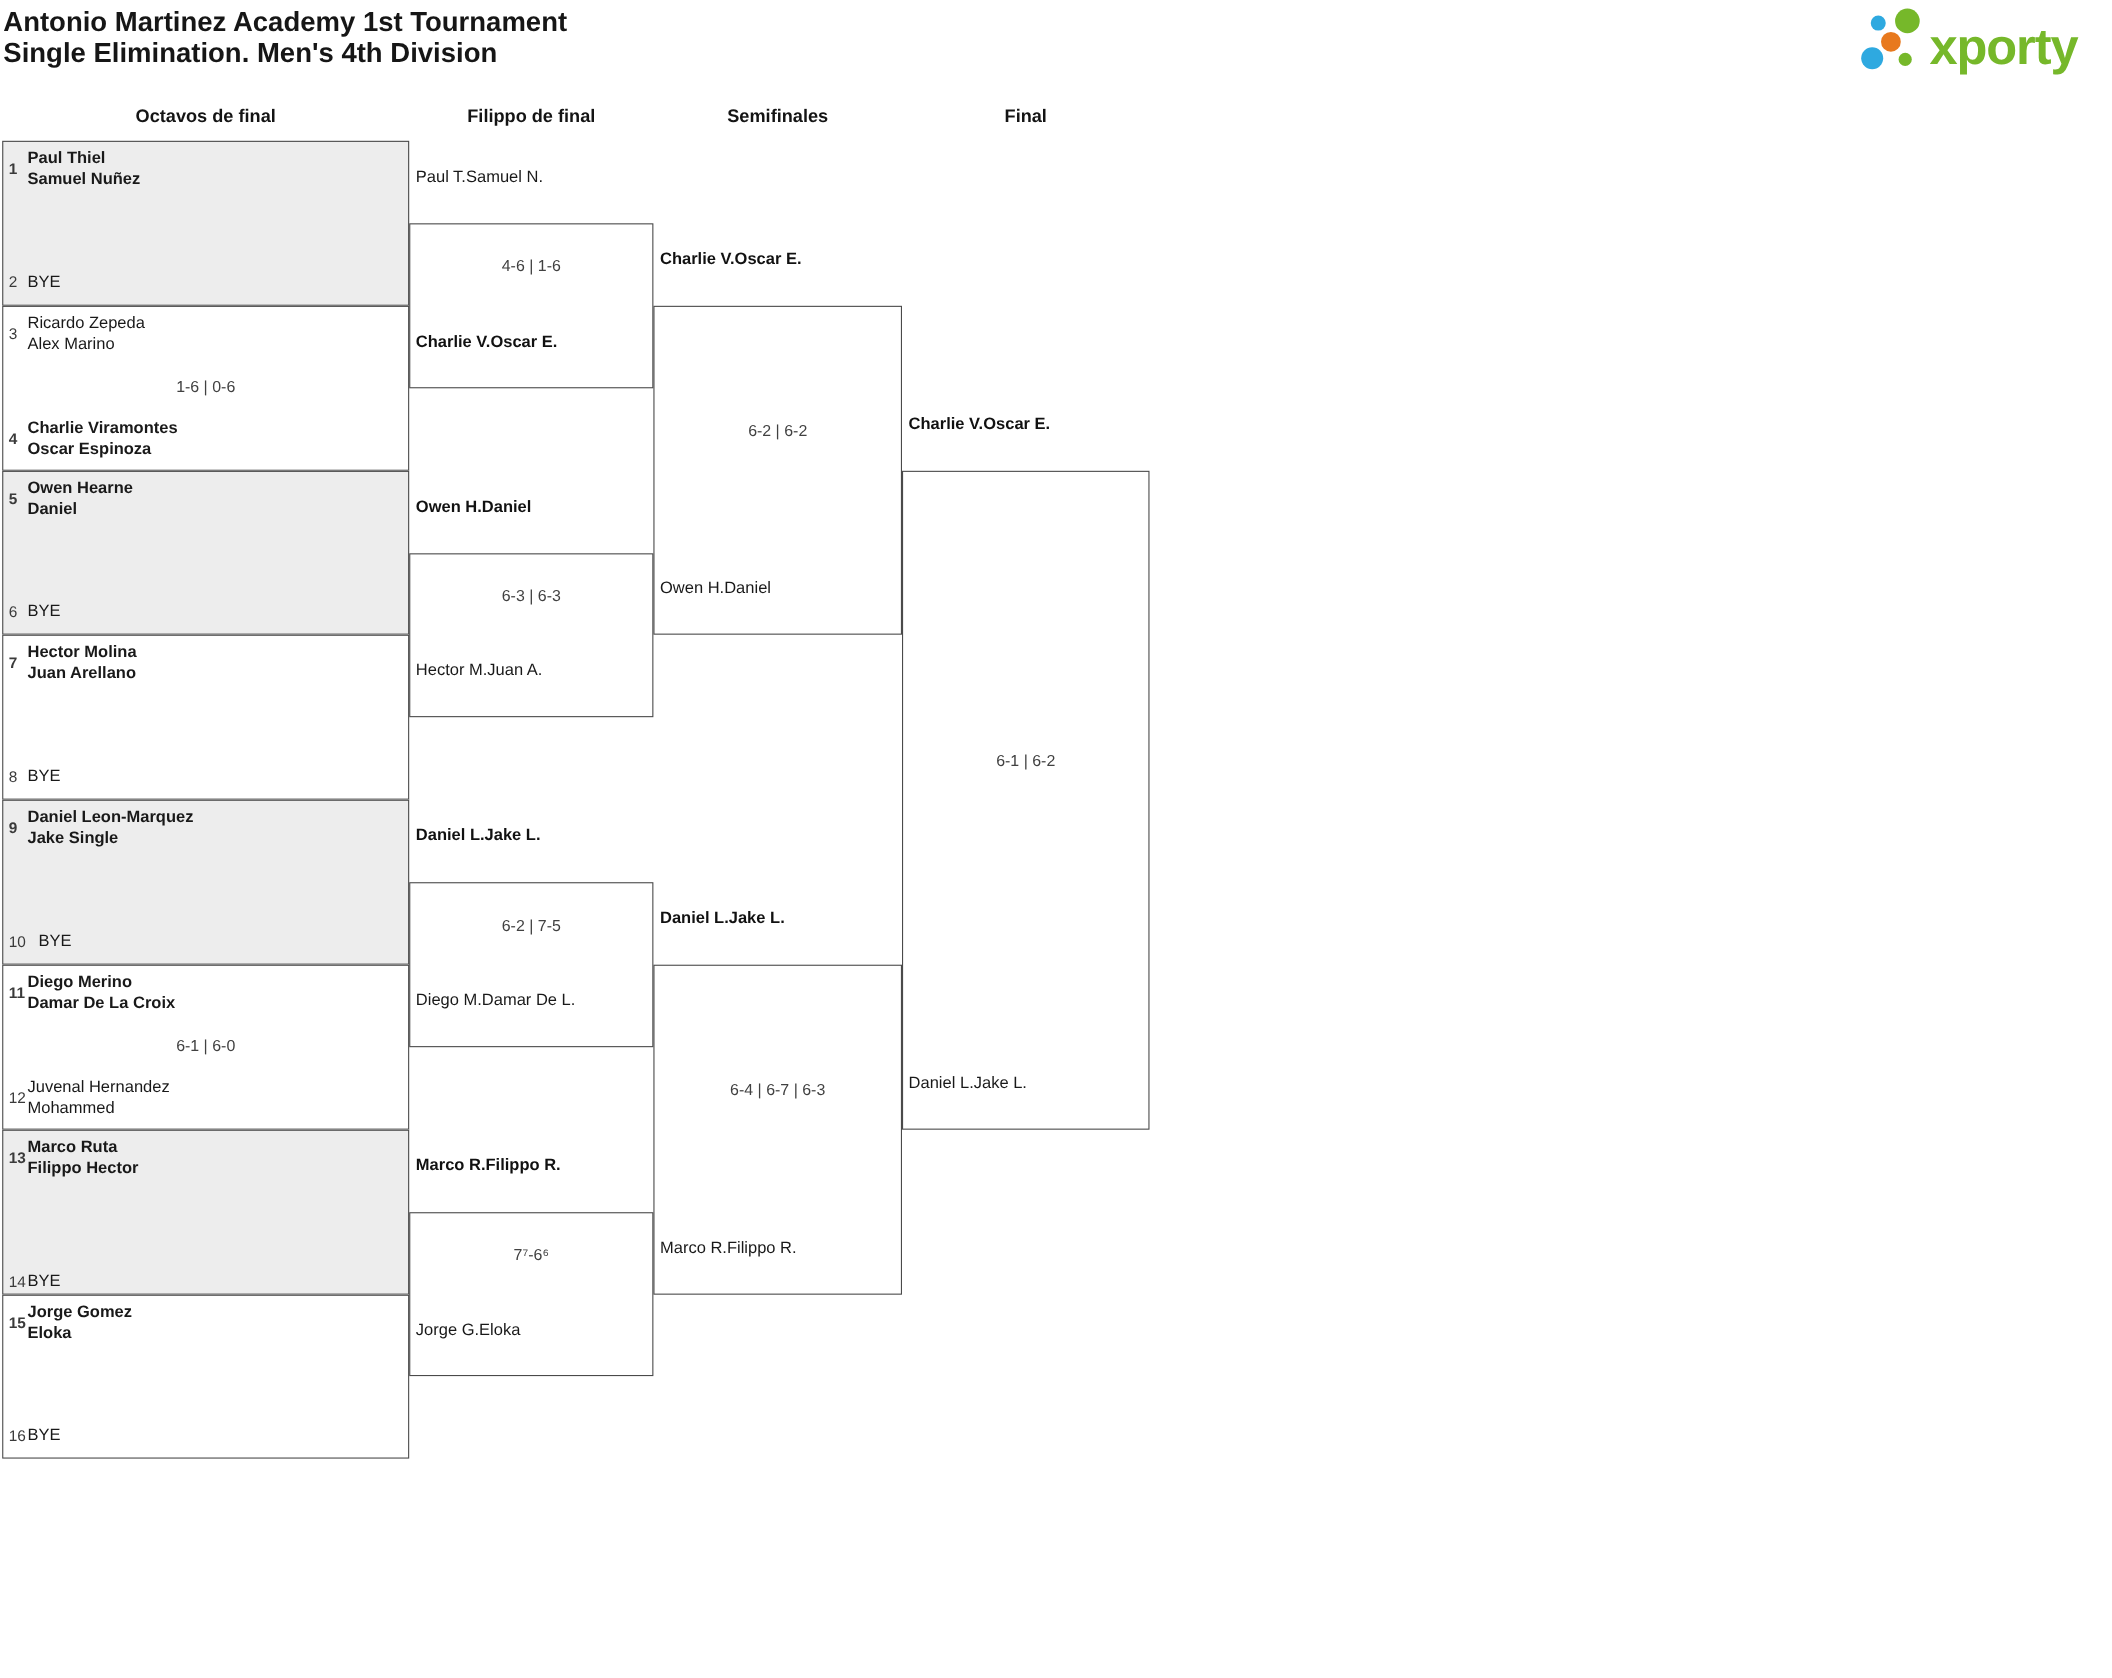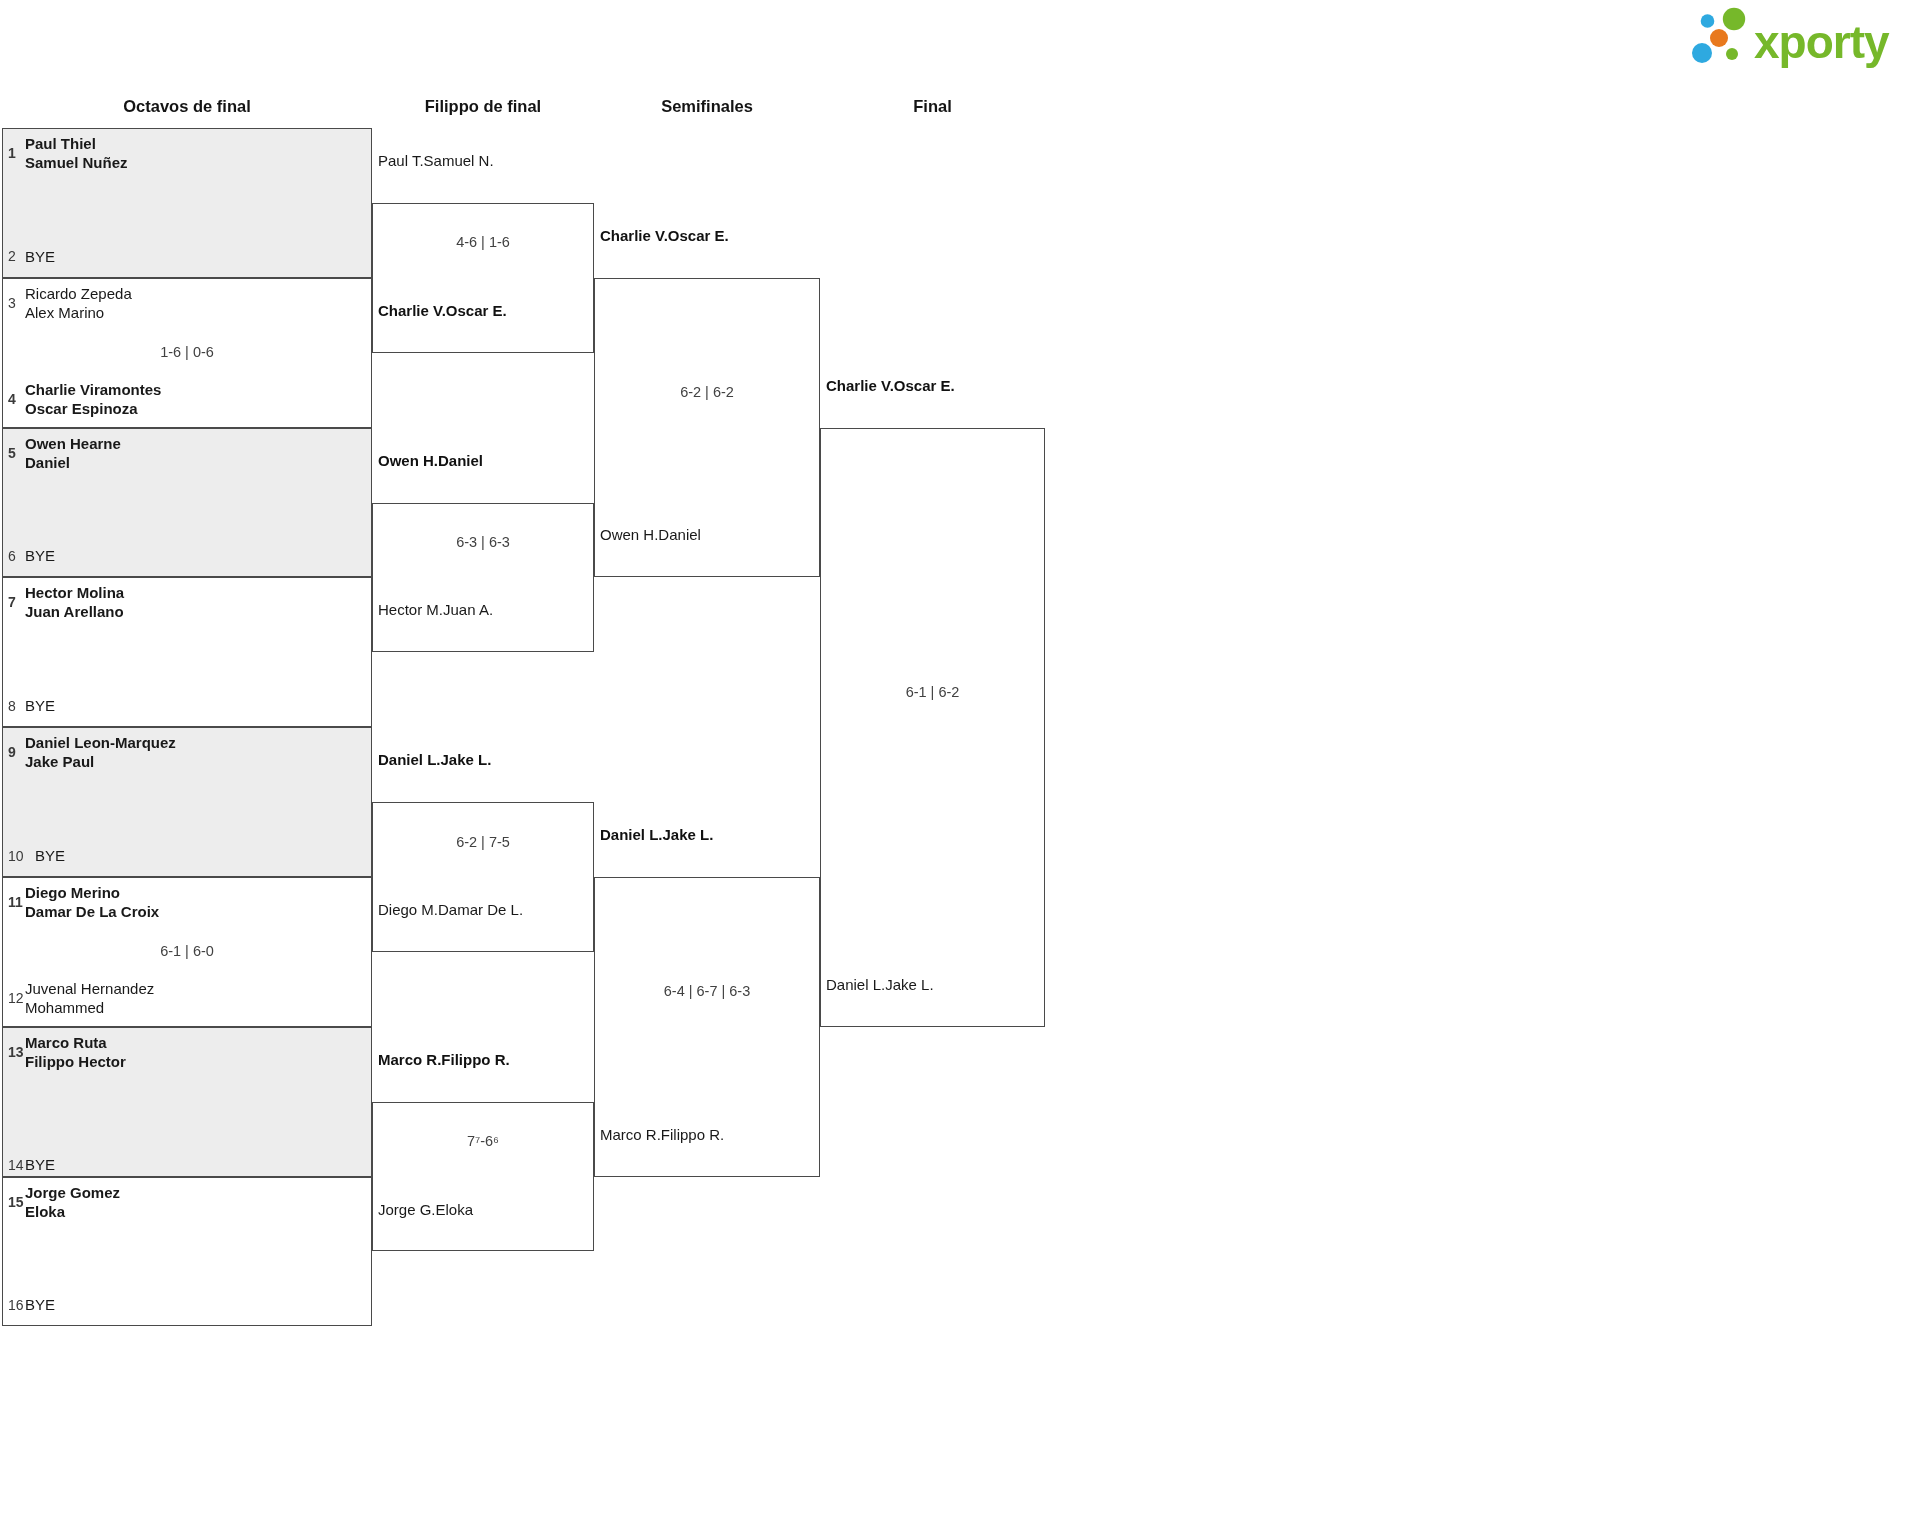--- a/index.html
+++ b/index.html
@@ -32,20 +32,24 @@
          font-size:14.5px;color:#414141;white-space:nowrap;}
 
   
   #logo{position:absolute;left:1680px;top:0px;width:240px;height:80px;cursor:pointer;}
 </style>
 </head>
 <body>
 
 <div id="page">
 
+  <div id="title">
+    <div>Antonio Martinez Academy 1st Tournament</div>
+    <div>Single Elimination. Men's 4th Division</div>
+  </div>
 
   <svg id="logo" viewBox="0 0 240 80">
     <g>
       <circle cx="27.5" cy="21" r="6.8" fill="#2ea9e0"></circle>
       <circle cx="54" cy="19" r="11.2" fill="#76b82a"></circle>
       <circle cx="39" cy="38" r="9" fill="#e8791e"></circle>
       <circle cx="22" cy="53" r="10" fill="#2ea9e0"></circle>
       <circle cx="52" cy="54" r="6" fill="#76b82a"></circle>
     </g>
     <text x="74" y="58" font-size="46" font-weight="bold" letter-spacing="-1" font-family="Liberation Sans, DejaVu Sans, sans-serif" fill="#76b82a">xporty</text>
@@ -120,21 +124,21 @@
     <span class="seed">8</span>
     <span class="names">
         <span>BYE</span>
       </span>
   </div>
 
   <div class="slot winner" style="left:2px;top:733.2px;height:38px;">
     <span class="seed">9</span>
     <span class="names">
         <span>Daniel Leon-Marquez</span>
-        <span>Jake Paul</span>
+        <span>Jake Single</span>
       </span>
   </div>
   <div class="slot" style="left:2px;top:846px;height:19px;gap:10px;">
     <span class="seed">10</span>
     <span class="names">
         <span>BYE</span>
       </span>
   </div>
 
   <div class="slot winner" style="left:2px;top:883px;height:38px;">

